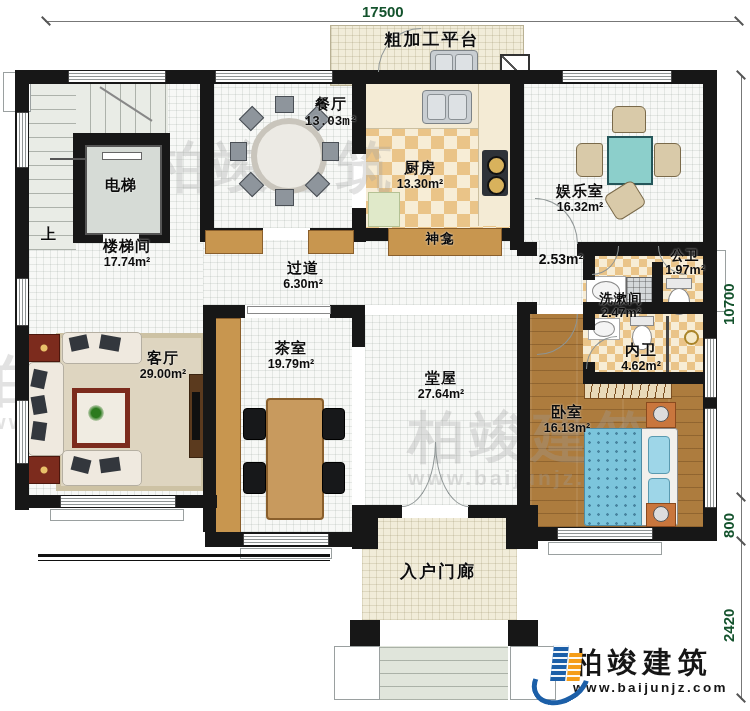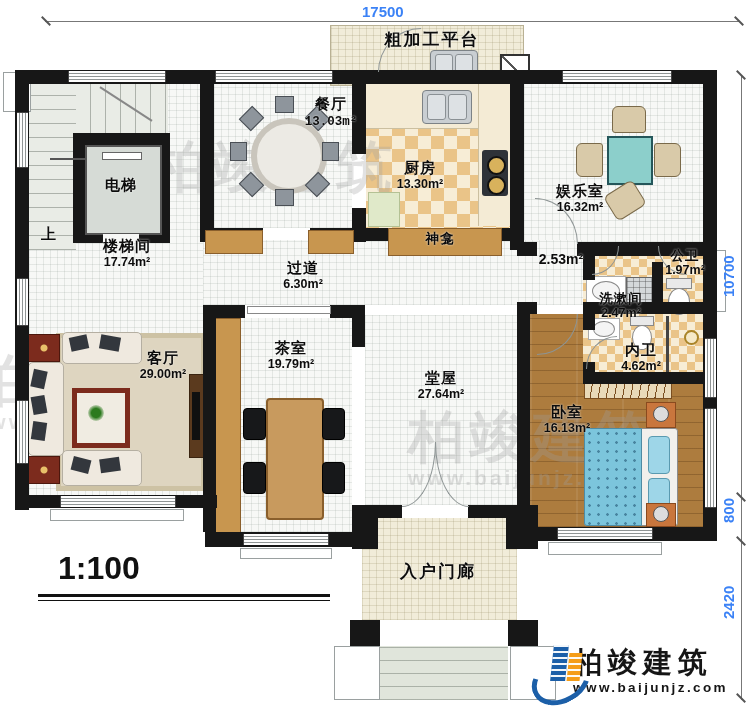--- a/index.html
+++ b/index.html
@@ -43,21 +43,21 @@
   .bedblue{background-color:#7cc5dc;
     background-image:radial-gradient(rgba(30,80,110,.55) 1px,transparent 1.6px);background-size:9px 9px;}
   
   .rlabel{position:absolute;z-index:30;transform:translateX(-50%);text-align:center;color:#0c0c0c;
     text-shadow:0 0 2px rgba(255,255,255,.9);line-height:1.12;white-space:nowrap;}
   .rname{font-size:15px;font-weight:800;letter-spacing:1px;}
   .rarea{font-size:12.5px;font-weight:800;}
   .small-label .rname{font-size:13.5px;}
   .big-label .rname{font-size:17px;letter-spacing:2px;}
   
-  .dim{position:absolute;z-index:31;font-size:15px;font-weight:700;color:#3b82f6;text-align:right;}
+  .dim{position:absolute;z-index:31;font-size:15px;font-weight:700;color:#14532d;}
   .dim-v{writing-mode:vertical-rl;transform:rotate(180deg);}
   .dimline{position:absolute;background:#777;z-index:29;}
   .tick{position:absolute;width:12px;height:2px;background:#555;transform:rotate(45deg);z-index:29;}
   
   .wm{position:absolute;z-index:2;color:rgba(158,158,158,.30);font-weight:900;white-space:nowrap;line-height:1.05;}
   .wm .c{font-size:56px;letter-spacing:6px;}
   .wm .u{font-size:21px;letter-spacing:3px;}
   
   .tb{position:absolute;z-index:40;color:#111;}
   .tb-row{display:flex;align-items:flex-end;}
@@ -337,21 +337,20 @@
 <div class="tick" style="left:735px;top:74px;"></div>
 <div class="tick" style="left:735px;top:496px;"></div>
 <div class="tick" style="left:735px;top:540px;"></div>
 <div class="tick" style="left:735px;top:697px;"></div>
 <div class="dim dim-v" style="left:720px;top:255px;height:70px;">10700</div>
 <div class="dim dim-v" style="left:720px;top:498px;height:40px;">800</div>
 <div class="dim dim-v" style="left:720px;top:586px;height:56px;">2420</div>
 
 <div class="tb" style="left:38px;top:550px;width:300px;">
   <div class="tb-row">
-    <span class="tb-scale">1:100</span>
   </div>
   <div class="tb-line1" style="width:292px;"></div>
   <div class="tb-line2" style="width:292px;"></div>
 
 </div>
 
 <div class="logo" style="left:528px;top:640px;width:200px;height:62px;">
   <div class="abs" style="position:relative;width:66px;height:60px;">
     <div class="swoosh" style="left:2px;top:16px;"></div>
     <div class="bldg" style="left:24px;top:4px;width:15px;height:36px;background-color:#1c5fa8;transform:skewX(-6deg);"></div>

